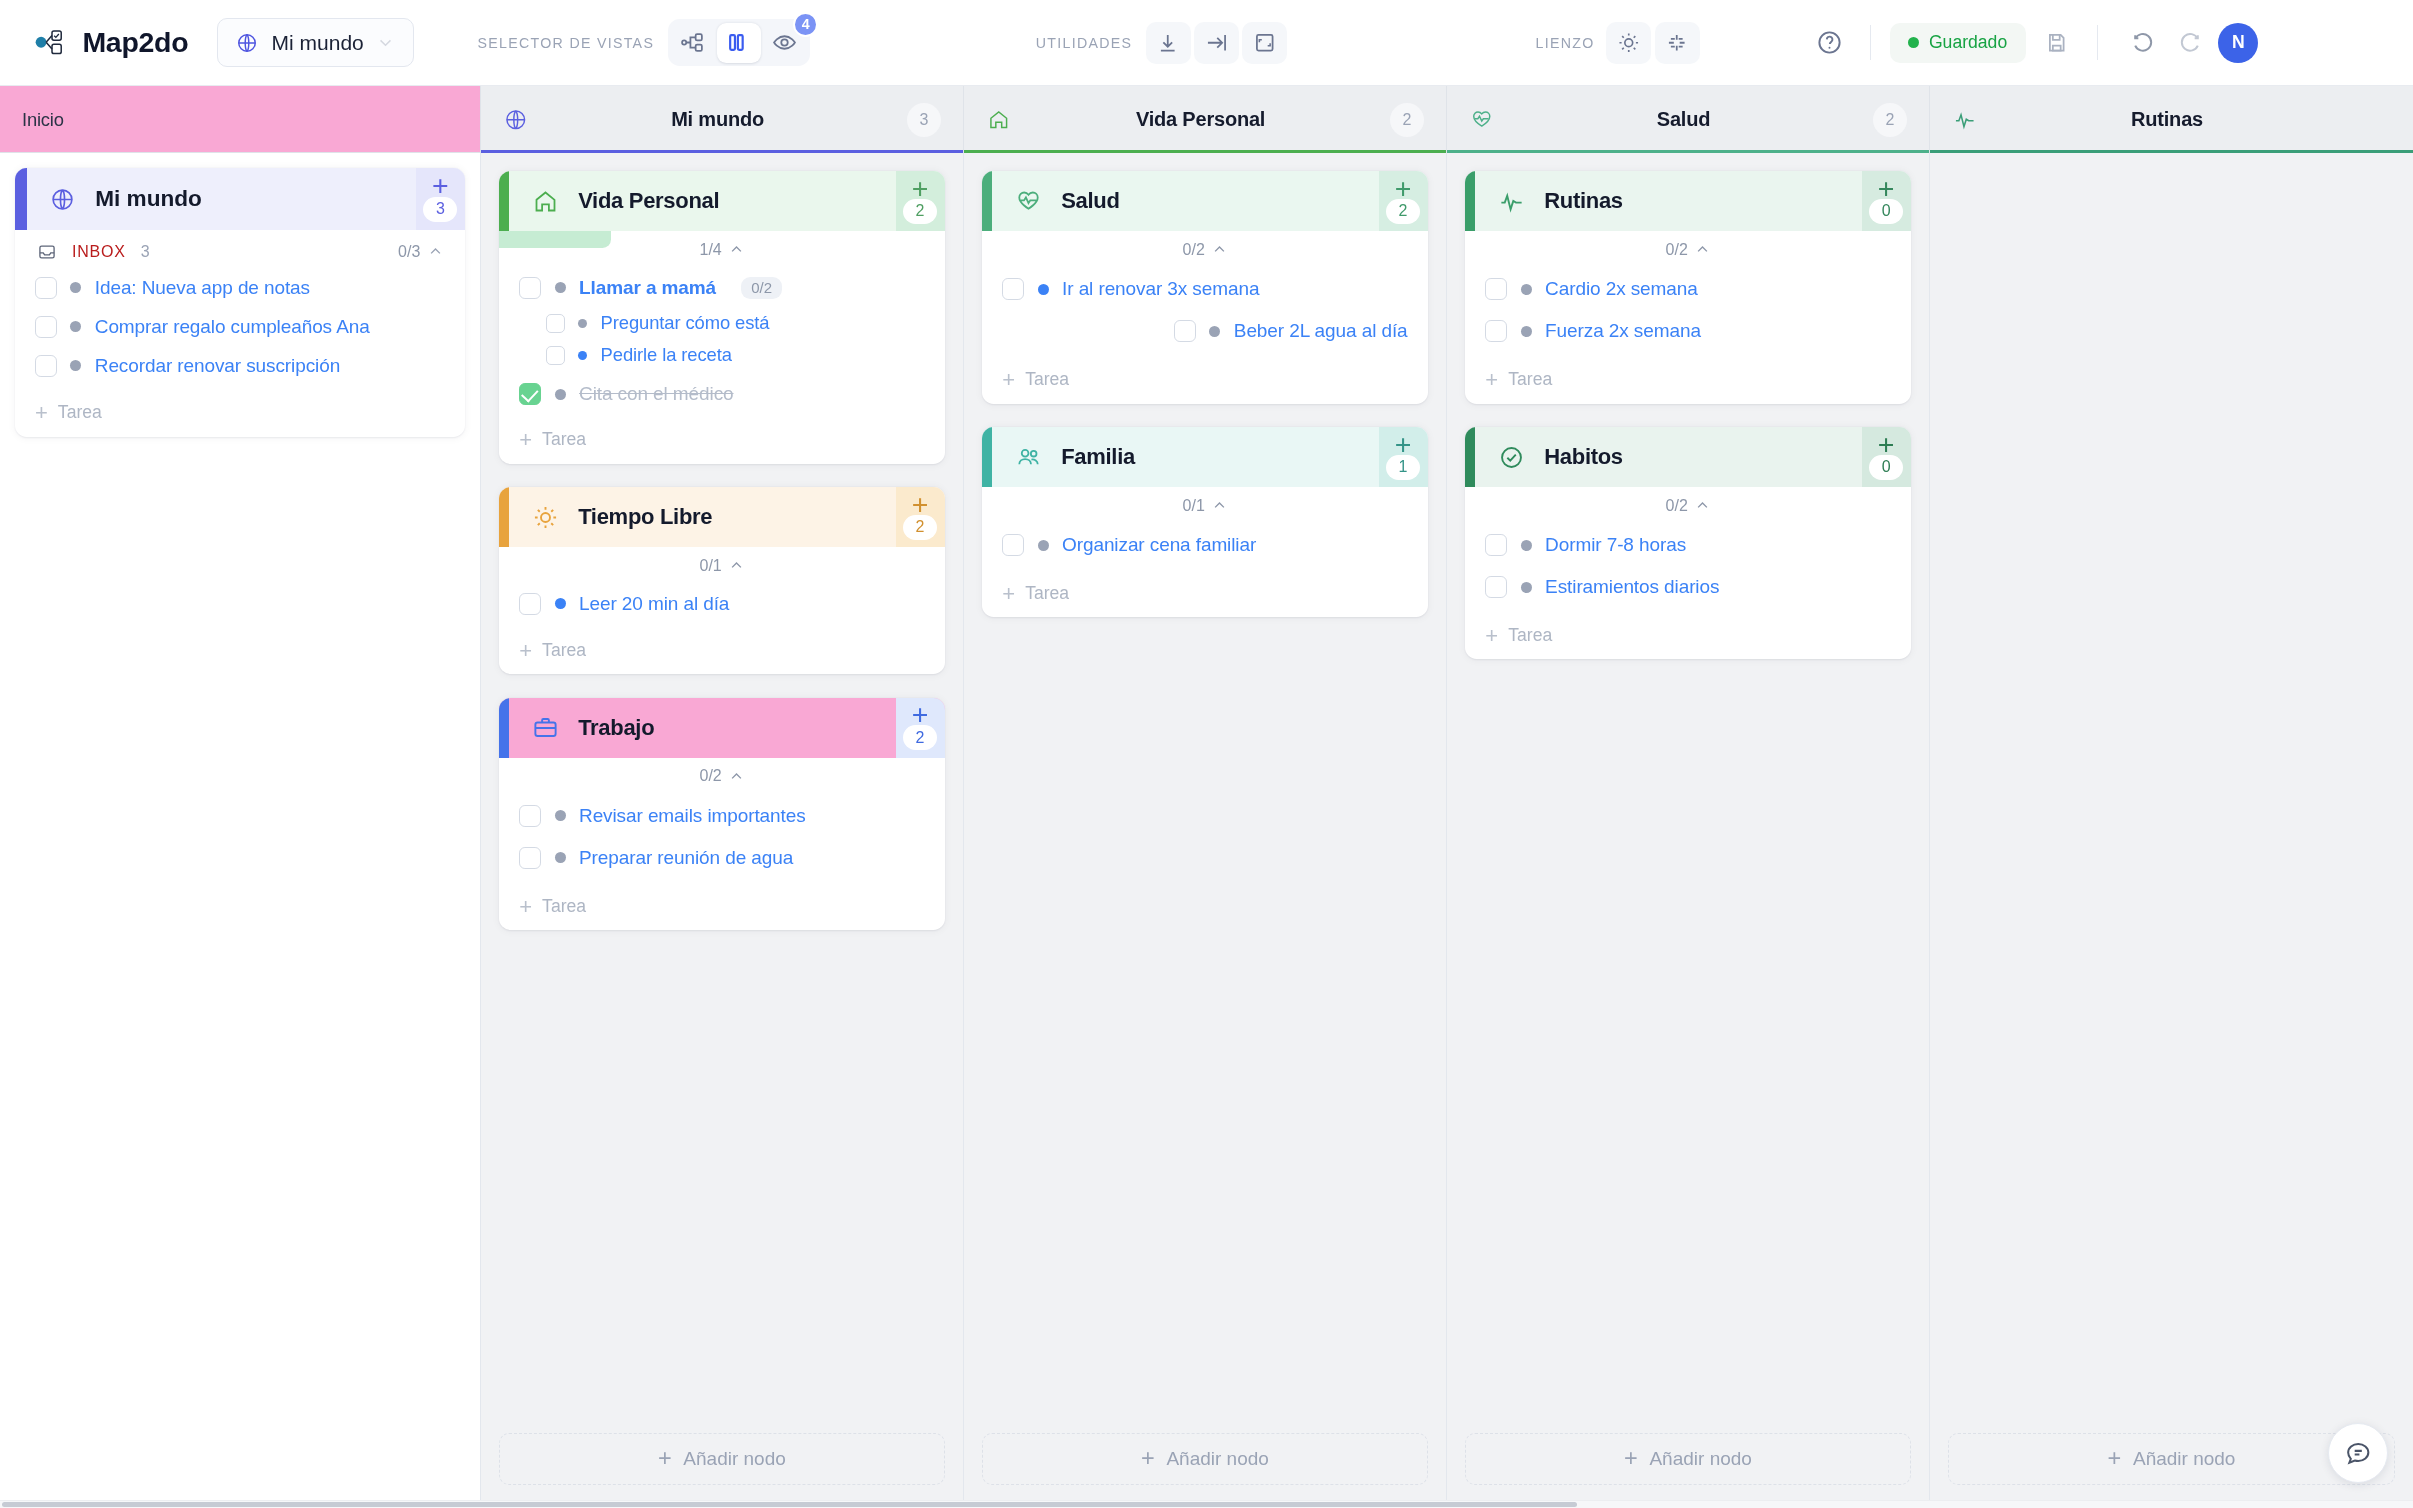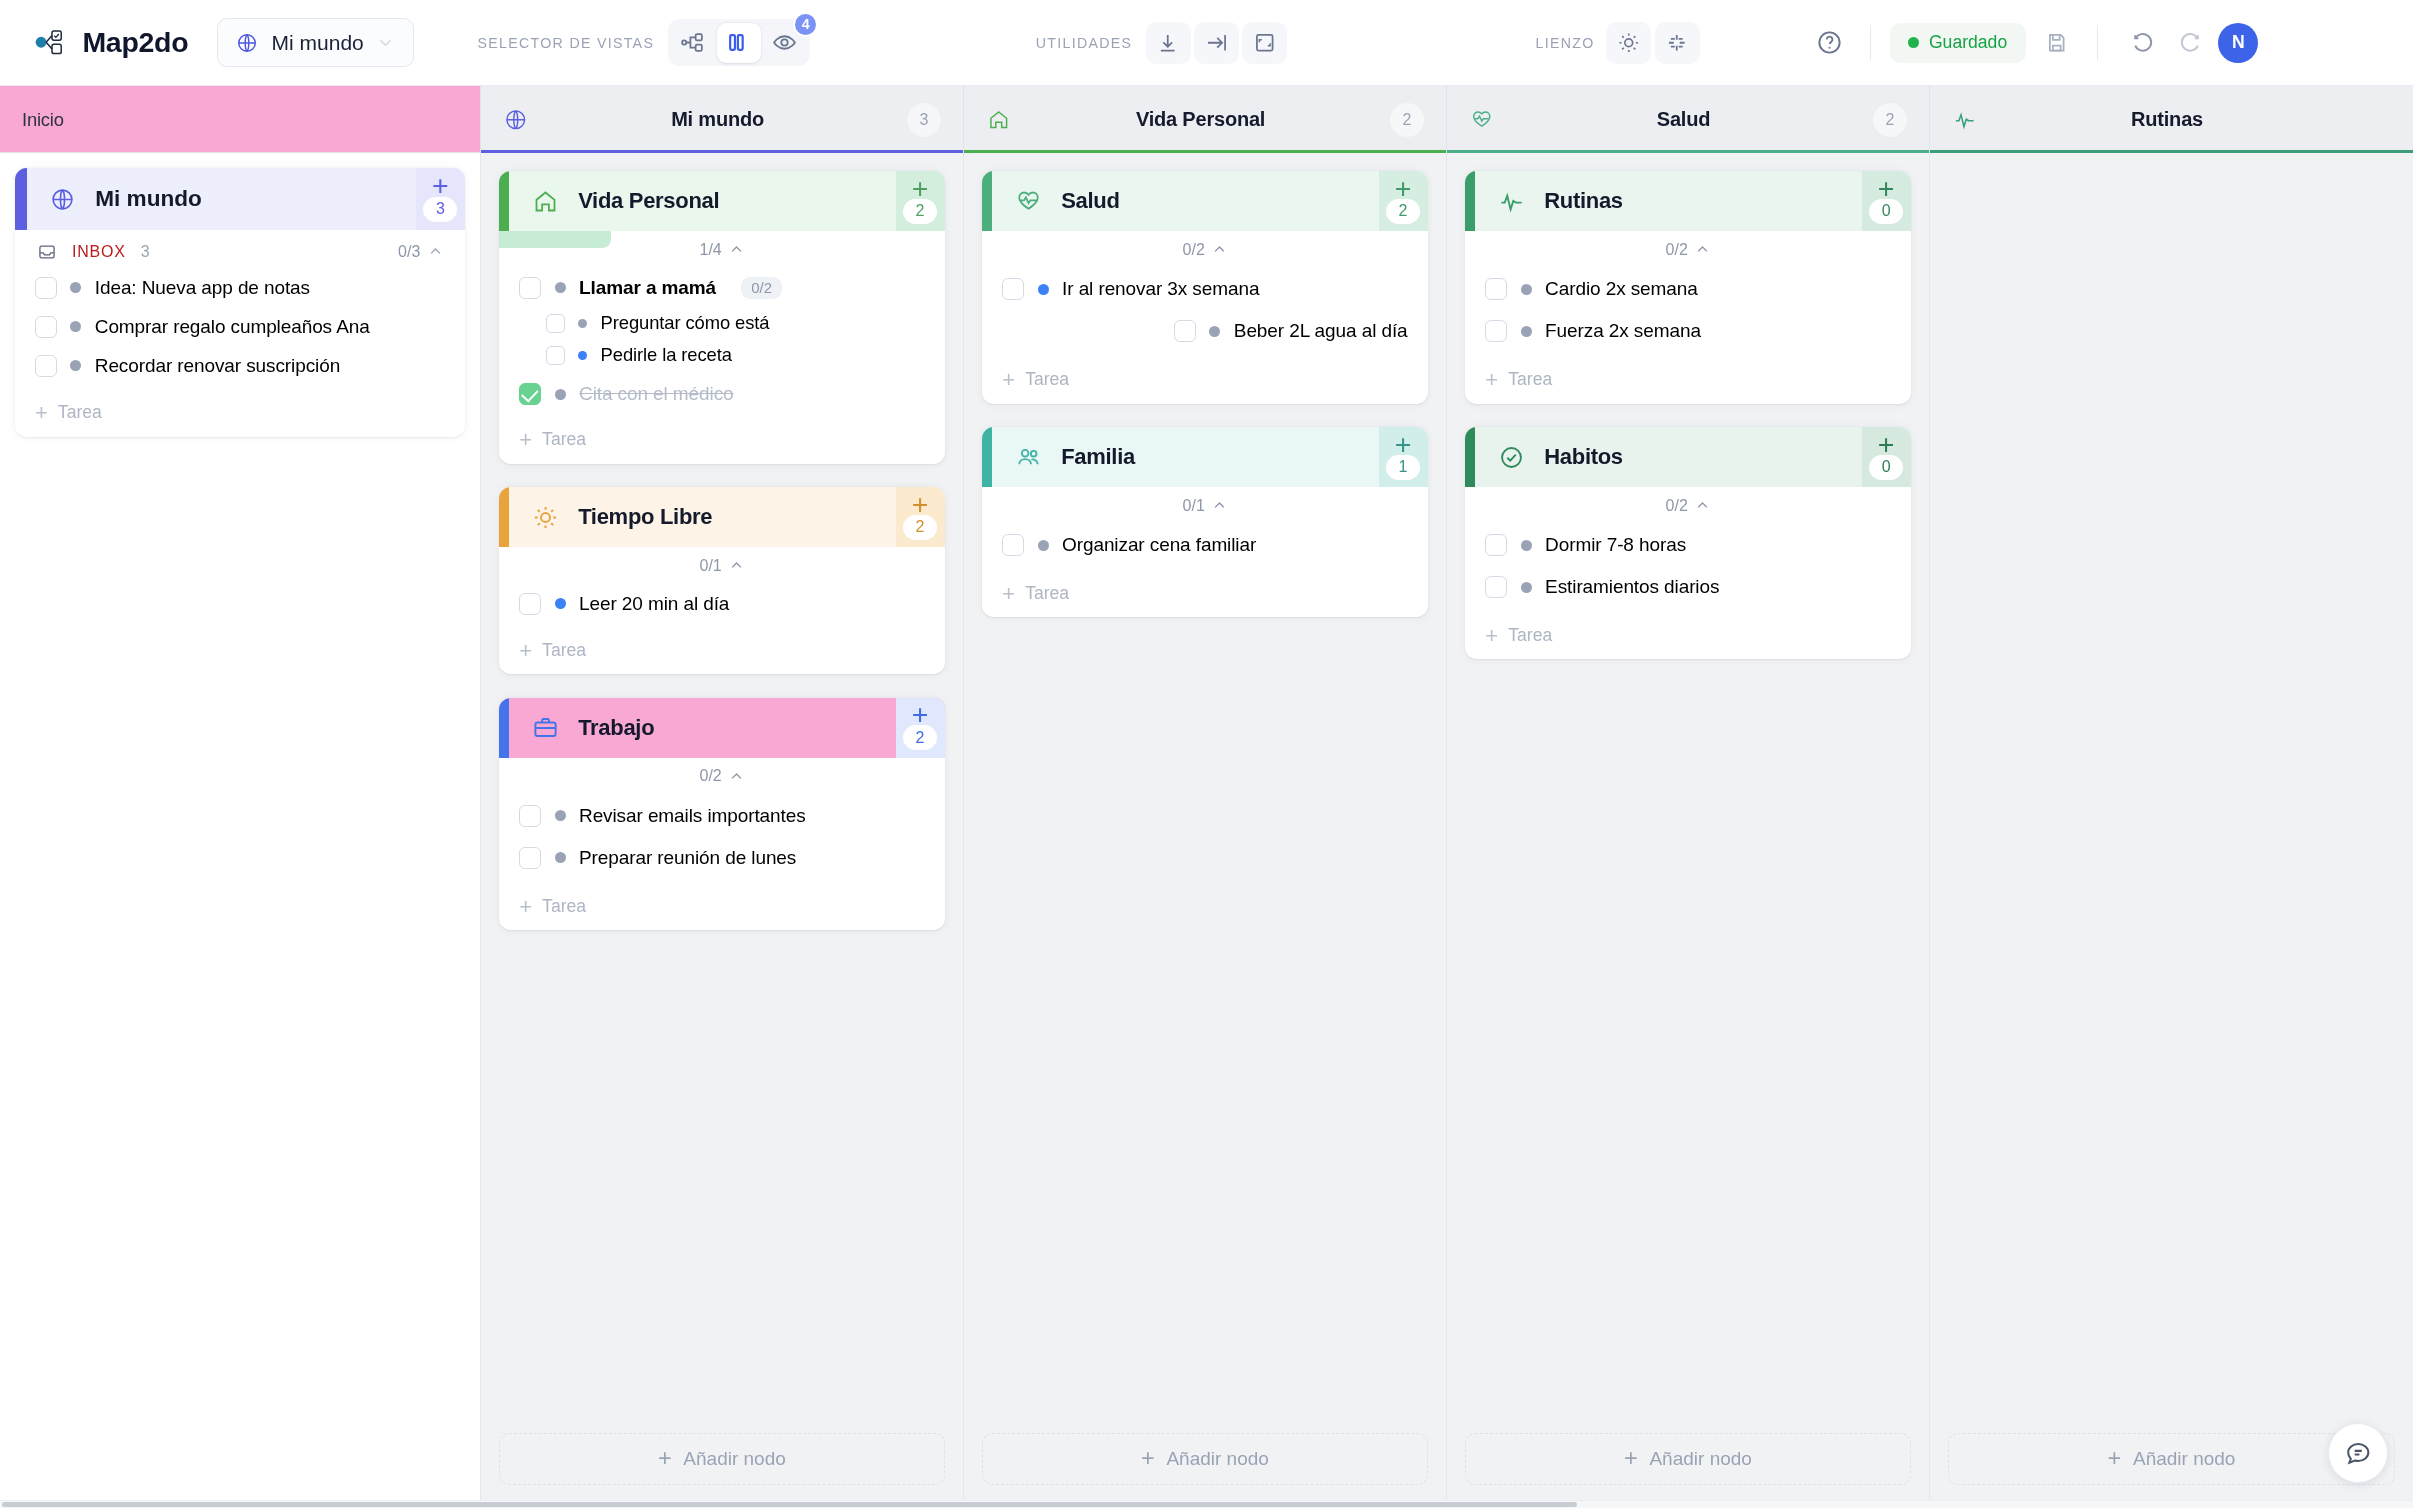--- a/index.html
+++ b/index.html
@@ -188,21 +188,21 @@
     background: #68d391; border-color: #68d391;
     display: flex; align-items: center; justify-content: center;
   }
   .cbx.done::after {
     content: ""; width: 7.5px; height: 12.6px; margin-top: -2.5px;
     border: solid #fff; border-width: 0 2.5px 2.5px 0; transform: rotate(43deg);
   }
   .dot { width: 11px; height: 11px; flex:0 0 11px; border-radius: 50%; background: #9aa3b5; }
   .dot.sm { width: 9.2px; height: 9.2px; flex:0 0 9.2px; }
   .dot.blue { background: #3b82f6; }
-  .task-text { font-size: 19px; color: #000000; letter-spacing: -0.1px; }
+  .task-text { font-size: 19px; color: #3b82f6; letter-spacing: -0.1px; }
   .task-text.bold { font-weight: 700; }
   .task-text.done { color: #b4bcca; text-decoration: line-through; }
   .task.sub .task-text { font-size: 18.4px; }
   .mini-badge {
     margin-left: 11.7px; padding: 2.5px 10px; border-radius: 9.2px;
     background: #eef1f6; color: #8d97a9; font-size: 15px;
   }
   .add-task {
     display: flex; align-items: center; gap: 10px;
     padding: 8.4px 20px 13.4px 20px;
@@ -637,21 +637,21 @@
           </div>
           <div class="task-list">
             <div class="task" style="padding-top:10px;padding-bottom:10px;">
               <span class="cbx"></span>
               <span class="dot"></span>
               <span class="task-text">Revisar emails importantes</span>
             </div>
             <div class="task" style="padding-top:10px;padding-bottom:10px;">
               <span class="cbx"></span>
               <span class="dot"></span>
-              <span class="task-text">Preparar reunión de lunes</span>
+              <span class="task-text">Preparar reunión de agua</span>
             </div>
           </div>
           <div class="add-task">
             <span class="plus">+</span>
             <span>Tarea</span>
           </div>
         </div>
       </div>
 
       <div class="add-node">

